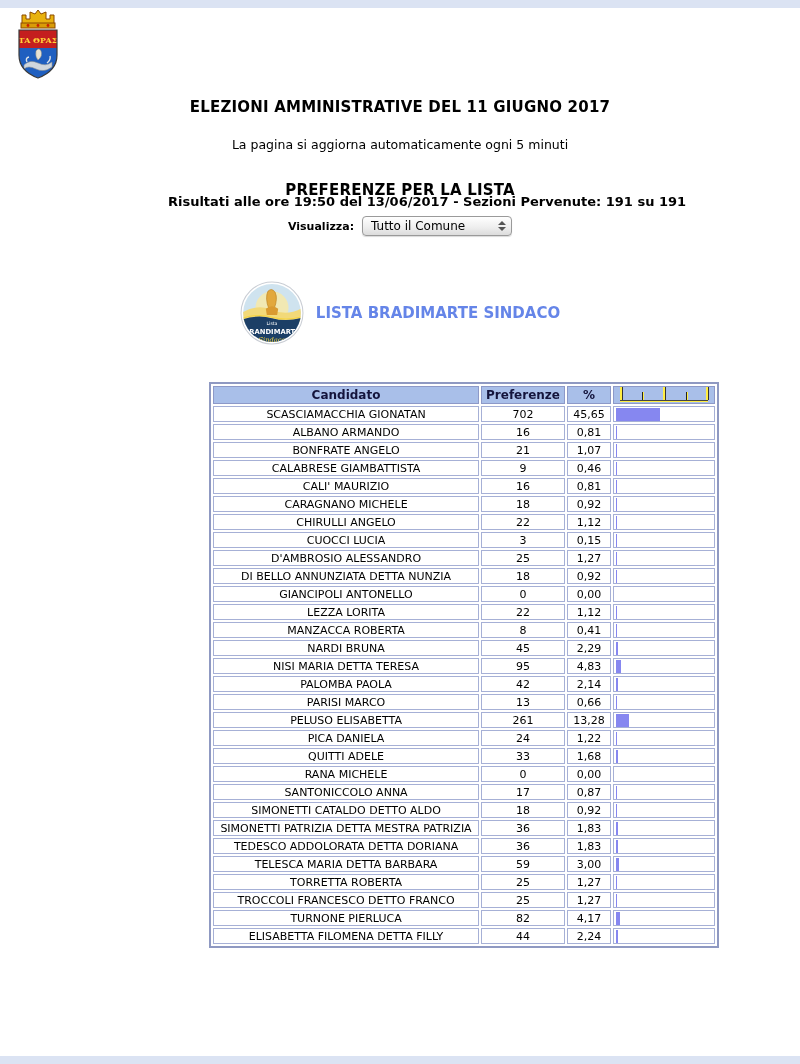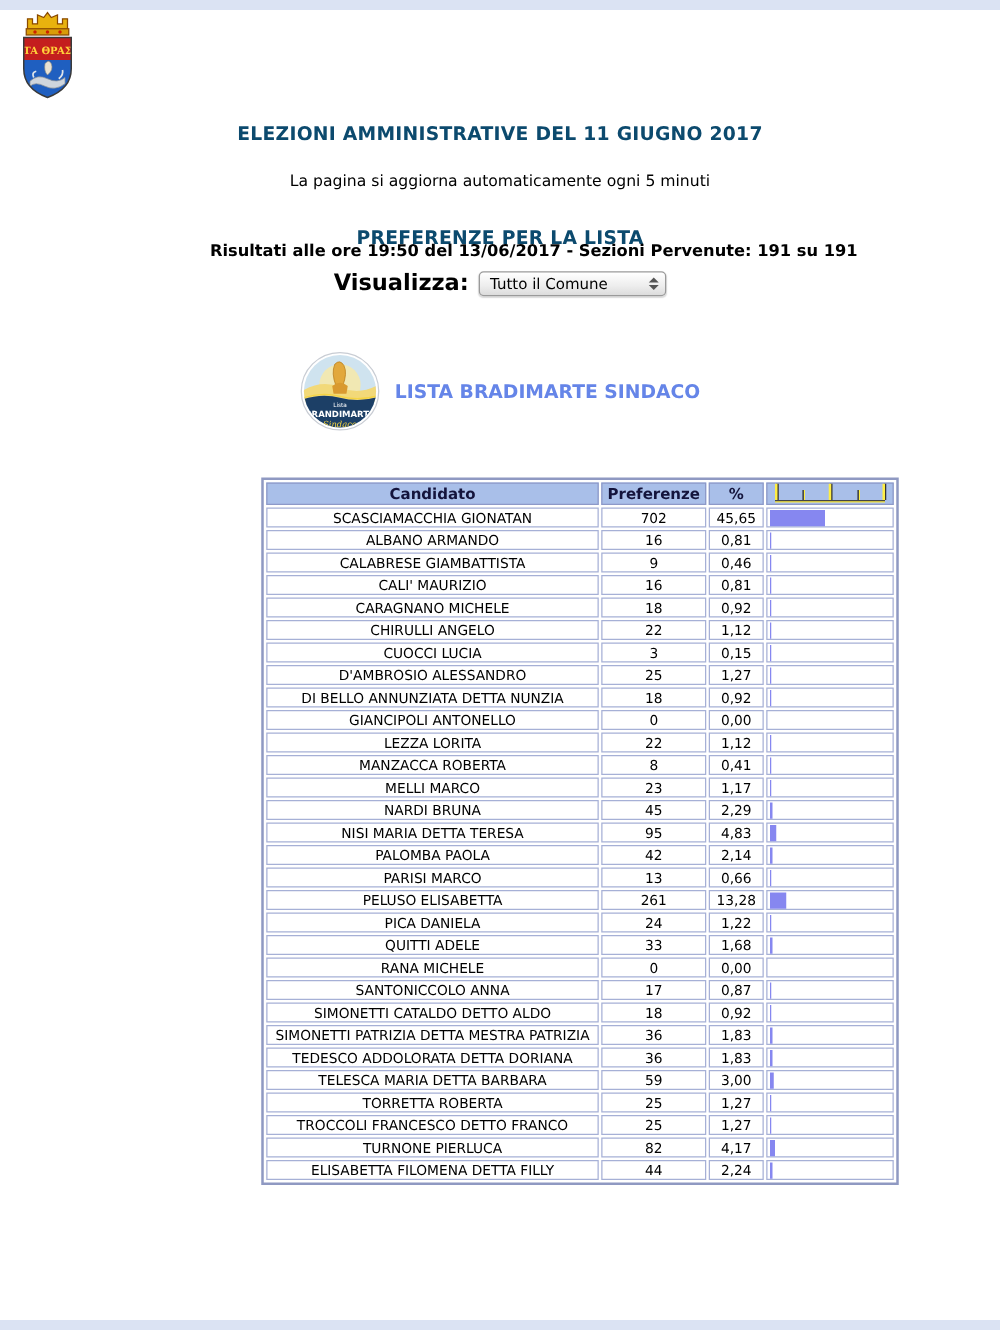--- a/index.html
+++ b/index.html
@@ -8,29 +8,29 @@
     width:800px; height:1064px; position:relative; overflow:hidden;
     font-family:"DejaVu Sans","Liberation Sans",sans-serif; color:#000;
   }
   .edgebar { position:absolute; left:0; right:0; height:8px; background:#dbe3f3; }
   .edgebar.top { top:0; }
   .edgebar.bottom { bottom:0; }
 
   .stemma { position:absolute; left:14px; top:7px; width:48px; height:74px; }
 
   .centerline { position:absolute; left:0; width:100%; text-align:center; }
-  .h-blue { color:#0c4a6e; font-weight:bold; font-size:15px; letter-spacing:.2px; }
+  .h-blue { color:#000000; font-weight:bold; font-size:15px; letter-spacing:.2px; }
   .h-elezioni { top:98px; }
   .h-sub { top:137px; font-size:12.5px; color:#000; }
   .h-pref { top:161px;margin-top:20px; }
   .h-results { top:194px; font-size:13px; font-weight:bold;margin-left:27px; }
 
   .visualizza { position:absolute; top:216px; left:0; width:100%;
     display:flex; justify-content:center; align-items:center; gap:8px; }
-  .visualizza .lbl { font-size:18px; font-weight:bold; }
+  .visualizza .lbl { font-size:11px; font-weight:bold; }
   .selectbox { display:flex; align-items:center; justify-content:space-between;
     width:150px; height:20px; padding:0 5px 0 8px;
     border:1px solid #9a9a9a; border-radius:4px;
     background:linear-gradient(#ffffff,#ededed 60%,#dcdcdc);
     box-shadow:0 1px 1px rgba(0,0,0,.15); font-size:12px; cursor:default; }
   .arrows { display:flex; flex-direction:column; gap:2px; }
   .arrows i { display:block; width:0; height:0; border-left:4px solid transparent;
     border-right:4px solid transparent; }
   .arrows .up { border-bottom:4px solid #555; }
   .arrows .dn { border-top:4px solid #555; }
@@ -168,20 +168,28 @@
         </tr>
         <tr>
           <td class="cand">ALBANO ARMANDO</td>
           <td class="num">16</td>
           <td class="num">0,81</td>
           <td class="barcell">
             <div class="bar" style="width: 0.81%; background: rgb(134, 135, 240);"></div>
           </td>
         </tr>
         <tr>
+          <td class="cand">BONFRATE ANGELO</td>
+          <td class="num">21</td>
+          <td class="num">1,07</td>
+          <td class="barcell">
+            <div class="bar" style="width: 1.07%; background: rgb(134, 135, 240);"></div>
+          </td>
+        </tr>
+        <tr>
           <td class="cand">CALABRESE GIAMBATTISTA</td>
           <td class="num">9</td>
           <td class="num">0,46</td>
           <td class="barcell">
             <div class="bar" style="width: 0.46%; background: rgb(134, 135, 240);"></div>
           </td>
         </tr>
         <tr>
           <td class="cand">CALI' MAURIZIO</td>
           <td class="num">16</td>
@@ -248,28 +256,20 @@
         </tr>
         <tr>
           <td class="cand">MANZACCA ROBERTA</td>
           <td class="num">8</td>
           <td class="num">0,41</td>
           <td class="barcell">
             <div class="bar" style="width: 0.41%; background: rgb(134, 135, 240);"></div>
           </td>
         </tr>
         <tr>
-          <td class="cand">MELLI MARCO</td>
-          <td class="num">23</td>
-          <td class="num">1,17</td>
-          <td class="barcell">
-            <div class="bar" style="width: 1.17%; background: rgb(134, 135, 240);"></div>
-          </td>
-        </tr>
-        <tr>
           <td class="cand">NARDI BRUNA</td>
           <td class="num">45</td>
           <td class="num">2,29</td>
           <td class="barcell">
             <div class="bar" style="width: 2.29%; background: rgb(134, 135, 240);"></div>
           </td>
         </tr>
         <tr>
           <td class="cand">NISI MARIA DETTA TERESA</td>
           <td class="num">95</td>

